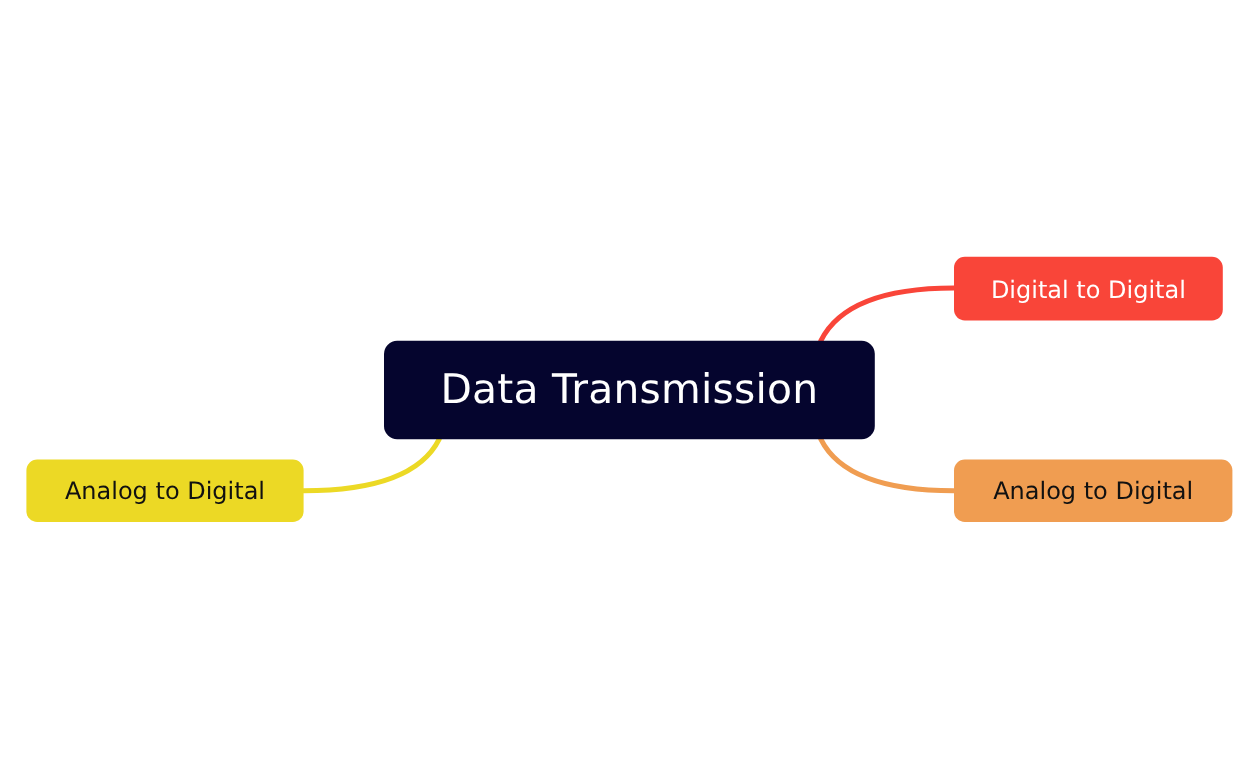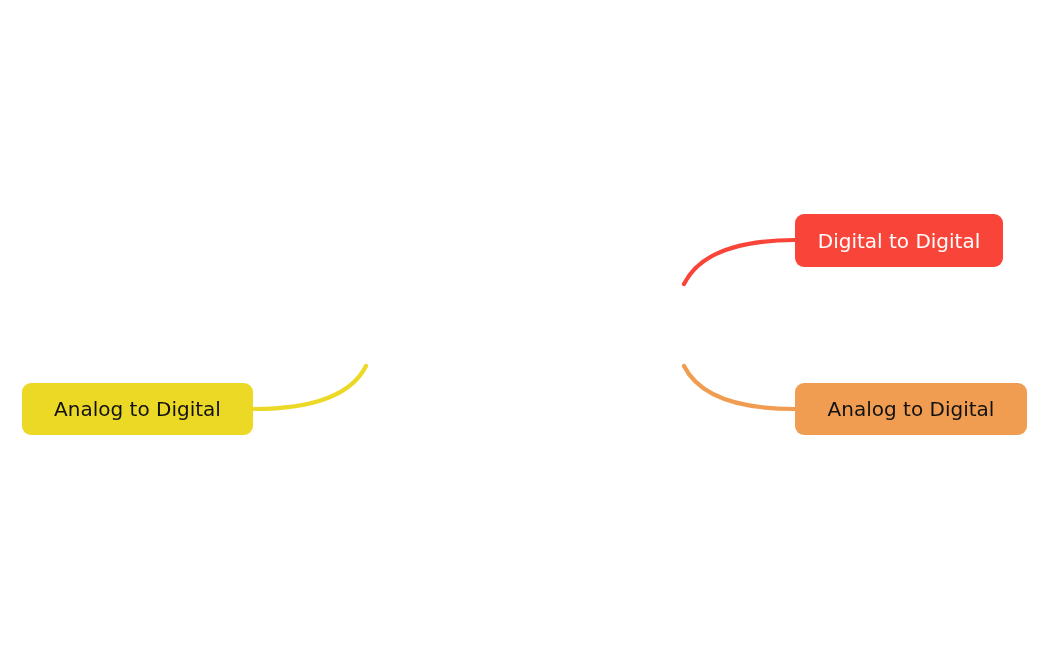--- a/index.html
+++ b/index.html
@@ -49,21 +49,21 @@
   }
   #node-root .node-label {
     color: #ffffff;
     font-size: 34px;
     font-weight: 400;
     letter-spacing: 0.2px;
   }
   #node-digital-to-digital {
     left: 795px;
     top: 214px;
-    width: 208px;
+    width: 224px;
     height: 53px;
     background: #f94539;
     border-radius: 9px;
   }
   #node-digital-to-digital .node-label {
     color: #ffffff;
     font-size: 20px;
     font-weight: 400;
   }
   #node-analog-to-digital-right {
@@ -97,20 +97,23 @@
 <body>
 
 <div id="mindmap-canvas">
 
   <svg id="edge-layer" viewBox="0 0 1049 650">
     <path d="M 684 284 C 700 252 742 240 795 240" fill="none" stroke="#f94539" stroke-width="4.2" stroke-linecap="round"></path>
     <path d="M 684 366 C 700 398 742 409 795 409" fill="none" stroke="#f09d51" stroke-width="4.2" stroke-linecap="round"></path>
     <path d="M 366 366 C 350 398 307 409 253 409" fill="none" stroke="#ecd925" stroke-width="4.2" stroke-linecap="round"></path>
   </svg>
 
+  <div class="node" id="node-root">
+    <span class="node-label">Data Transmission</span>
+  </div>
 
   <div class="node" id="node-digital-to-digital">
     <span class="node-label">Digital to Digital</span>
   </div>
 
   <div class="node" id="node-analog-to-digital-right">
     <span class="node-label">Analog to Digital</span>
   </div>
 
   <div class="node" id="node-analog-to-digital-left">

